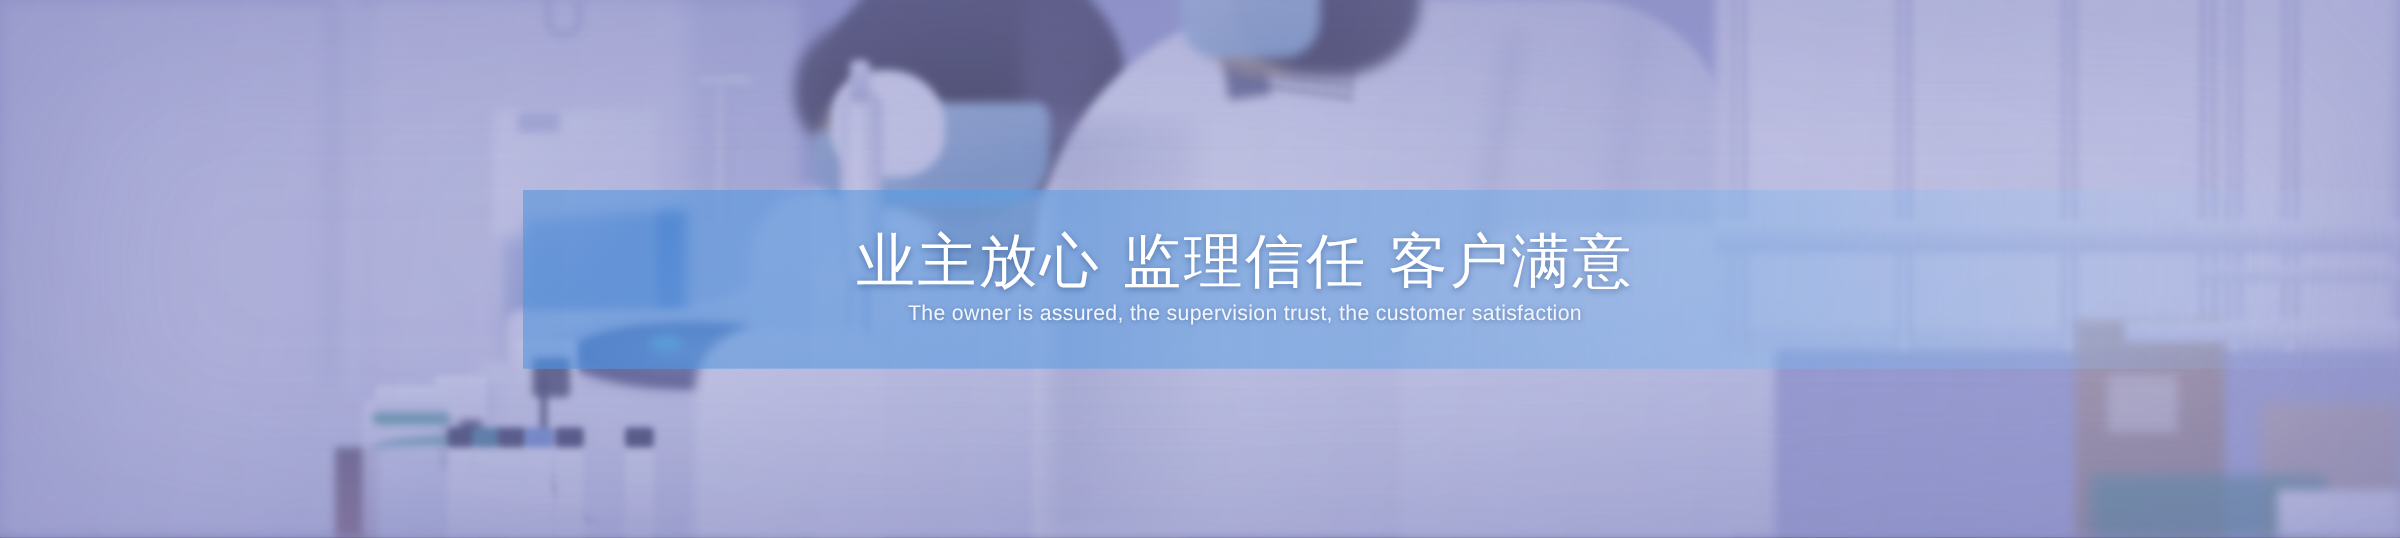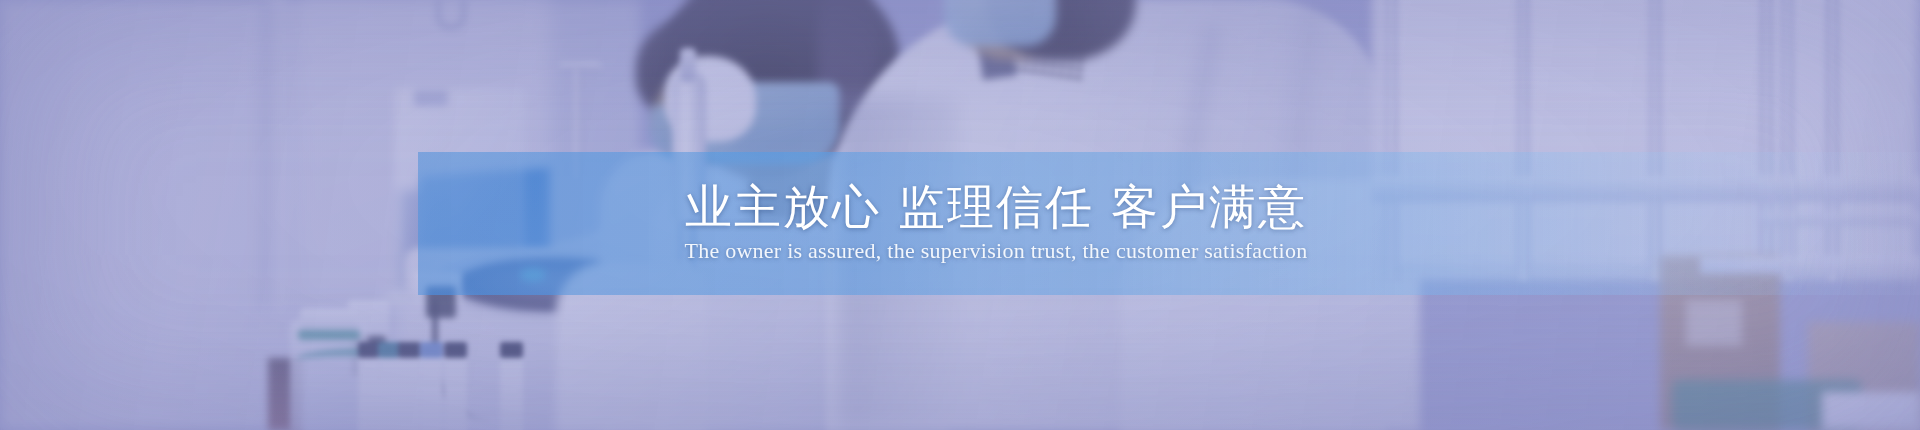--- a/index.html
+++ b/index.html
@@ -455,26 +455,26 @@
     color:#ffffff;
     font-size:47px;
     line-height:1.08;
     letter-spacing:2px;
     white-space:nowrap;
     text-shadow:0 1px 5px rgba(18,48,100,.42);
     font-family:"DejaVu Sans","Liberation Sans",sans-serif;
   }
   #subline {
     color:#f2f6fc;
-    font-size:22px;
+    font-size:17px;
     line-height:1.3;
     letter-spacing:.25px;
     white-space:nowrap;
     text-shadow:0 1px 4px rgba(18,48,100,.40);
-    font-family:Liberation Serif, serif;
+    font-family:Liberation Sans, sans-serif;
   }
 </style>
 </head>
 <body>
 
 <div id="banner">
 
   <div class="photo">
 
     <div class="wall-left"></div>

